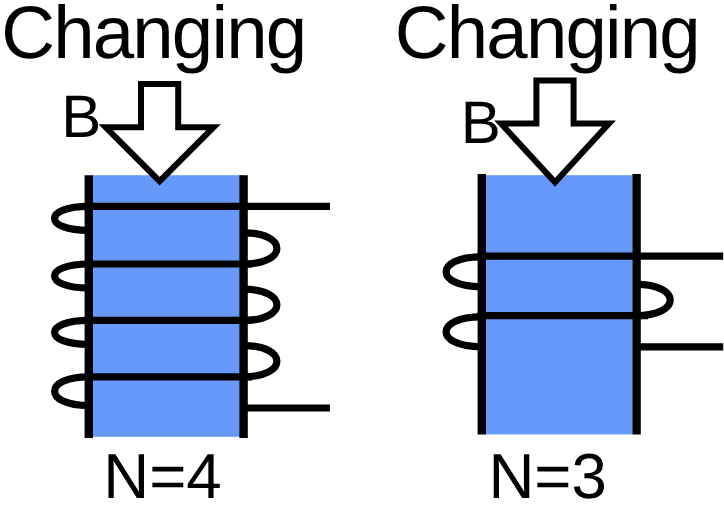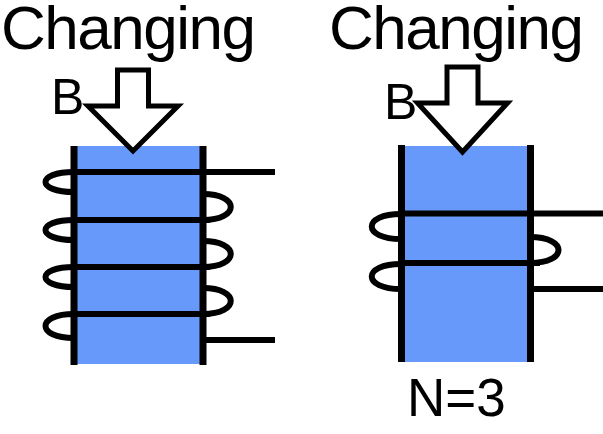--- a/index.html
+++ b/index.html
@@ -55,16 +55,17 @@
   </svg>
 
   <div class="t changing" style="left:1px;top:-3px">Changing</div>
 
   <div class="t changing" style="left:329px;top:-3px">Changing</div>
 
   <div class="t bsym" style="left:51px;top:72px">B</div>
 
   <div class="t bsym" style="left:384px;top:77px">B</div>
 
+  <div class="t turns" style="left:86px;top:371px">N=4</div>
 
   <div class="t turns" style="left:407px;top:371px">N=3</div>
 
 </div>
 
 </body></html>

